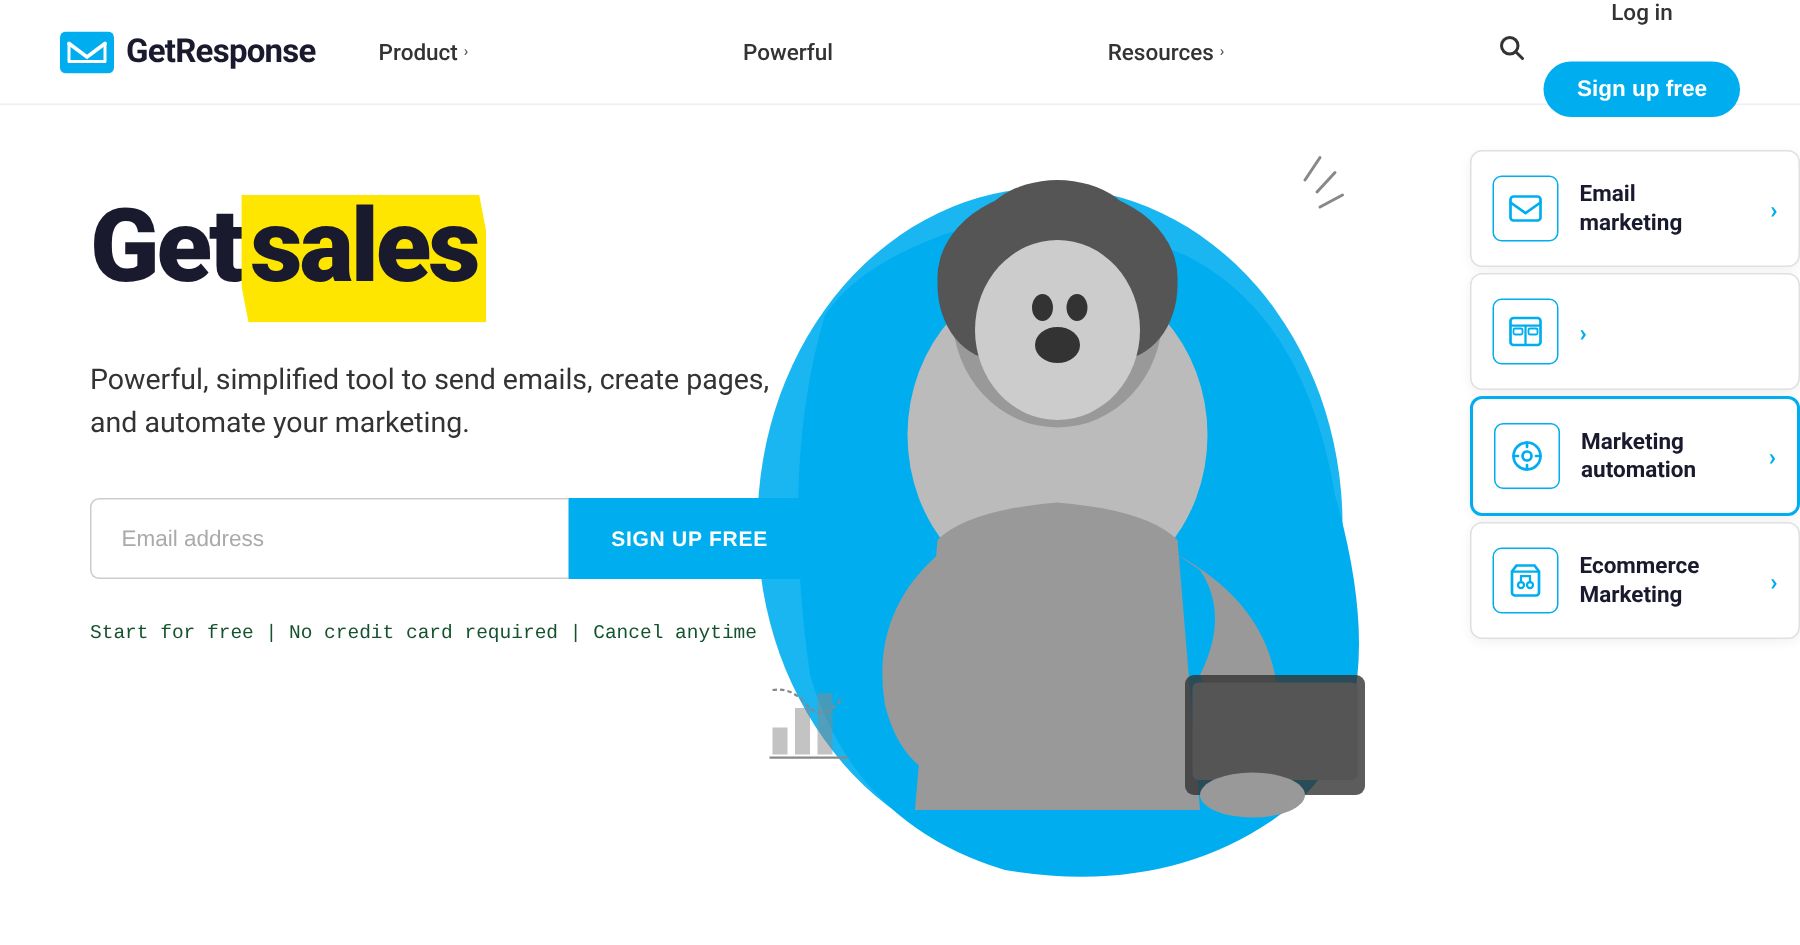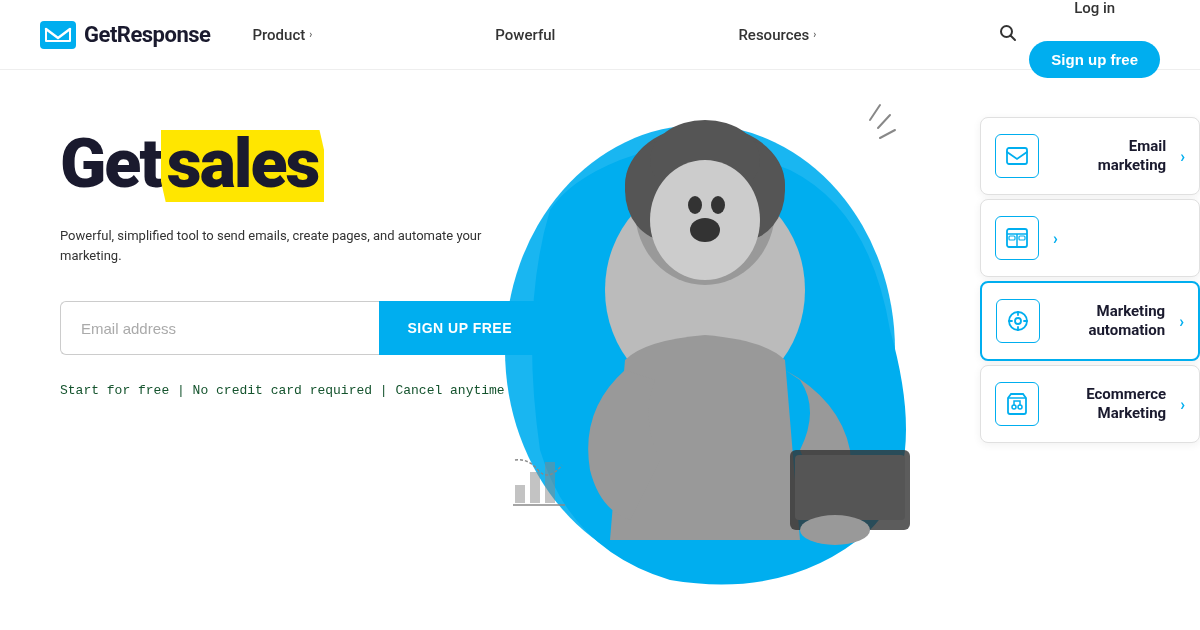--- a/index.html
+++ b/index.html
@@ -112,28 +112,28 @@
       font-size: 68px;
       font-weight: 900;
       color: #1a1a2e;
       line-height: 1.0;
       margin-bottom: 24px;
       letter-spacing: -2px;
     }
     .hero-headline .highlight {
       background: #FFE600;
       color: #1a1a2e;
-      padding: 0 6px 4px 6px;
+      padding: 0 6px 17px 6px;
       display: inline-block;
       position: relative;
       clip-path: polygon(0 0, 97% 0, 100% 30%, 100% 100%, 3% 100%, 0 70%);
     }
 
     .hero-sub {
-      font-size: 13px;
+      font-size: 19px;
       color: #333;
       line-height: 1.5;
       margin-bottom: 36px;
       max-width: 480px;
     }
 
     .email-form {
       display: flex;
       align-items: center;
       gap: 0;
@@ -213,27 +213,26 @@
       position: absolute;
       bottom: 120px;
       left: 80px;
       z-index: 3;
     }
 
     
     .hero-right {
       position: absolute;
       right: 0;
-      top: 47px;
+      top: 30px;
       width: 220px;
       display: flex;
       flex-direction: column;
       gap: 4px;
       z-index: 5;
-      text-align: right;
     }
 
     .feature-card {
       display: flex;
       align-items: center;
       gap: 14px;
       background: #fff;
       border: 1px solid #e0e0e0;
       border-radius: 8px;
       padding: 16px 14px;

